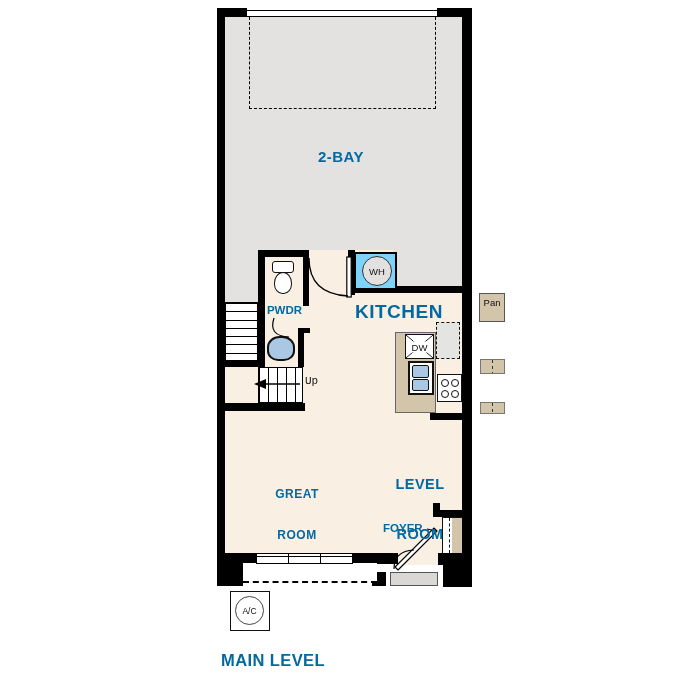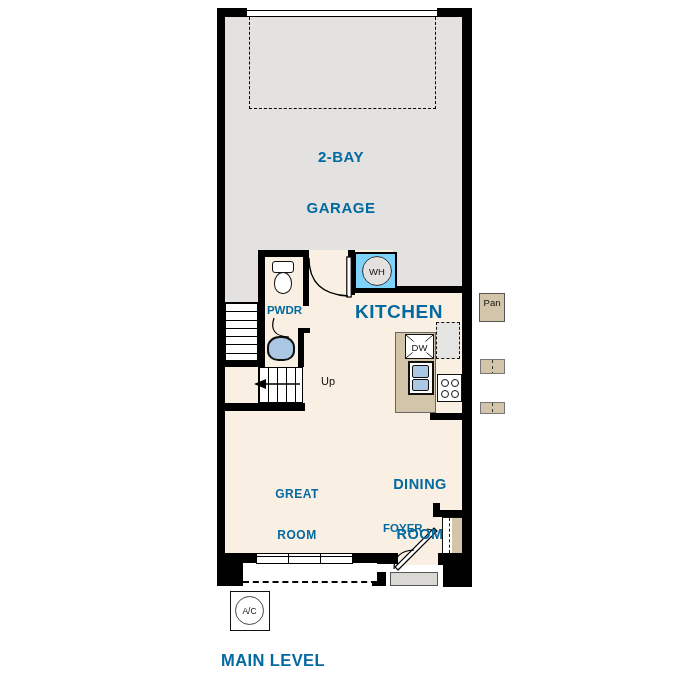--- a/index.html
+++ b/index.html
@@ -131,29 +131,28 @@
 
     <path d="M274 318 Q268 336 289 337" fill="none" stroke="#000" stroke-width="1.2"></path>
     <path d="M427 529 L436 531" fill="none" stroke="#000" stroke-width="1.2"></path>
 
     <line x1="300" y1="384" x2="264" y2="384" stroke="#000" stroke-width="1.5"></line>
     <polygon points="266,379 266,389 254,384" fill="#000"></polygon>
   </svg>
 
   <div class="lbl center" style="left:281px;top:113px;width:120px;font-size:15px;letter-spacing:0.5px;">
     <div>2-BAY</div>
-    <div>GARAGE</div>
   </div>
   <div class="lbl center" style="left:355px;top:301px;width:80px;font-size:19px;letter-spacing:0.5px;">KITCHEN</div>
   <div class="lbl center" style="left:262px;top:304px;width:45px;font-size:11.5px;">PWDR</div>
-  <div class="lbl-sm" style="left:321px;top:375px;font-size:11px;">Up</div>
+  <div class="lbl-sm" style="left:305px;top:375px;font-size:11px;font-family:Liberation Mono, monospace;">Up</div>
   <div class="lbl center" style="left:257px;top:460px;width:80px;font-size:12px;letter-spacing:0.5px;">
     <div>GREAT</div>
     <div>ROOM</div>
   </div>
   <div class="lbl center" style="left:380px;top:443px;width:80px;font-size:14.5px;letter-spacing:0.5px;">
-    <div>DINING</div>
+    <div>LEVEL</div>
     <div>ROOM</div>
   </div>
   <div class="lbl" style="left:383px;top:522px;font-size:11.5px;">FOYER</div>
   <div class="lbl" style="left:221px;top:651px;font-size:16.5px;letter-spacing:0.4px;">MAIN LEVEL</div>
 
 </div>
 
 </body></html>

